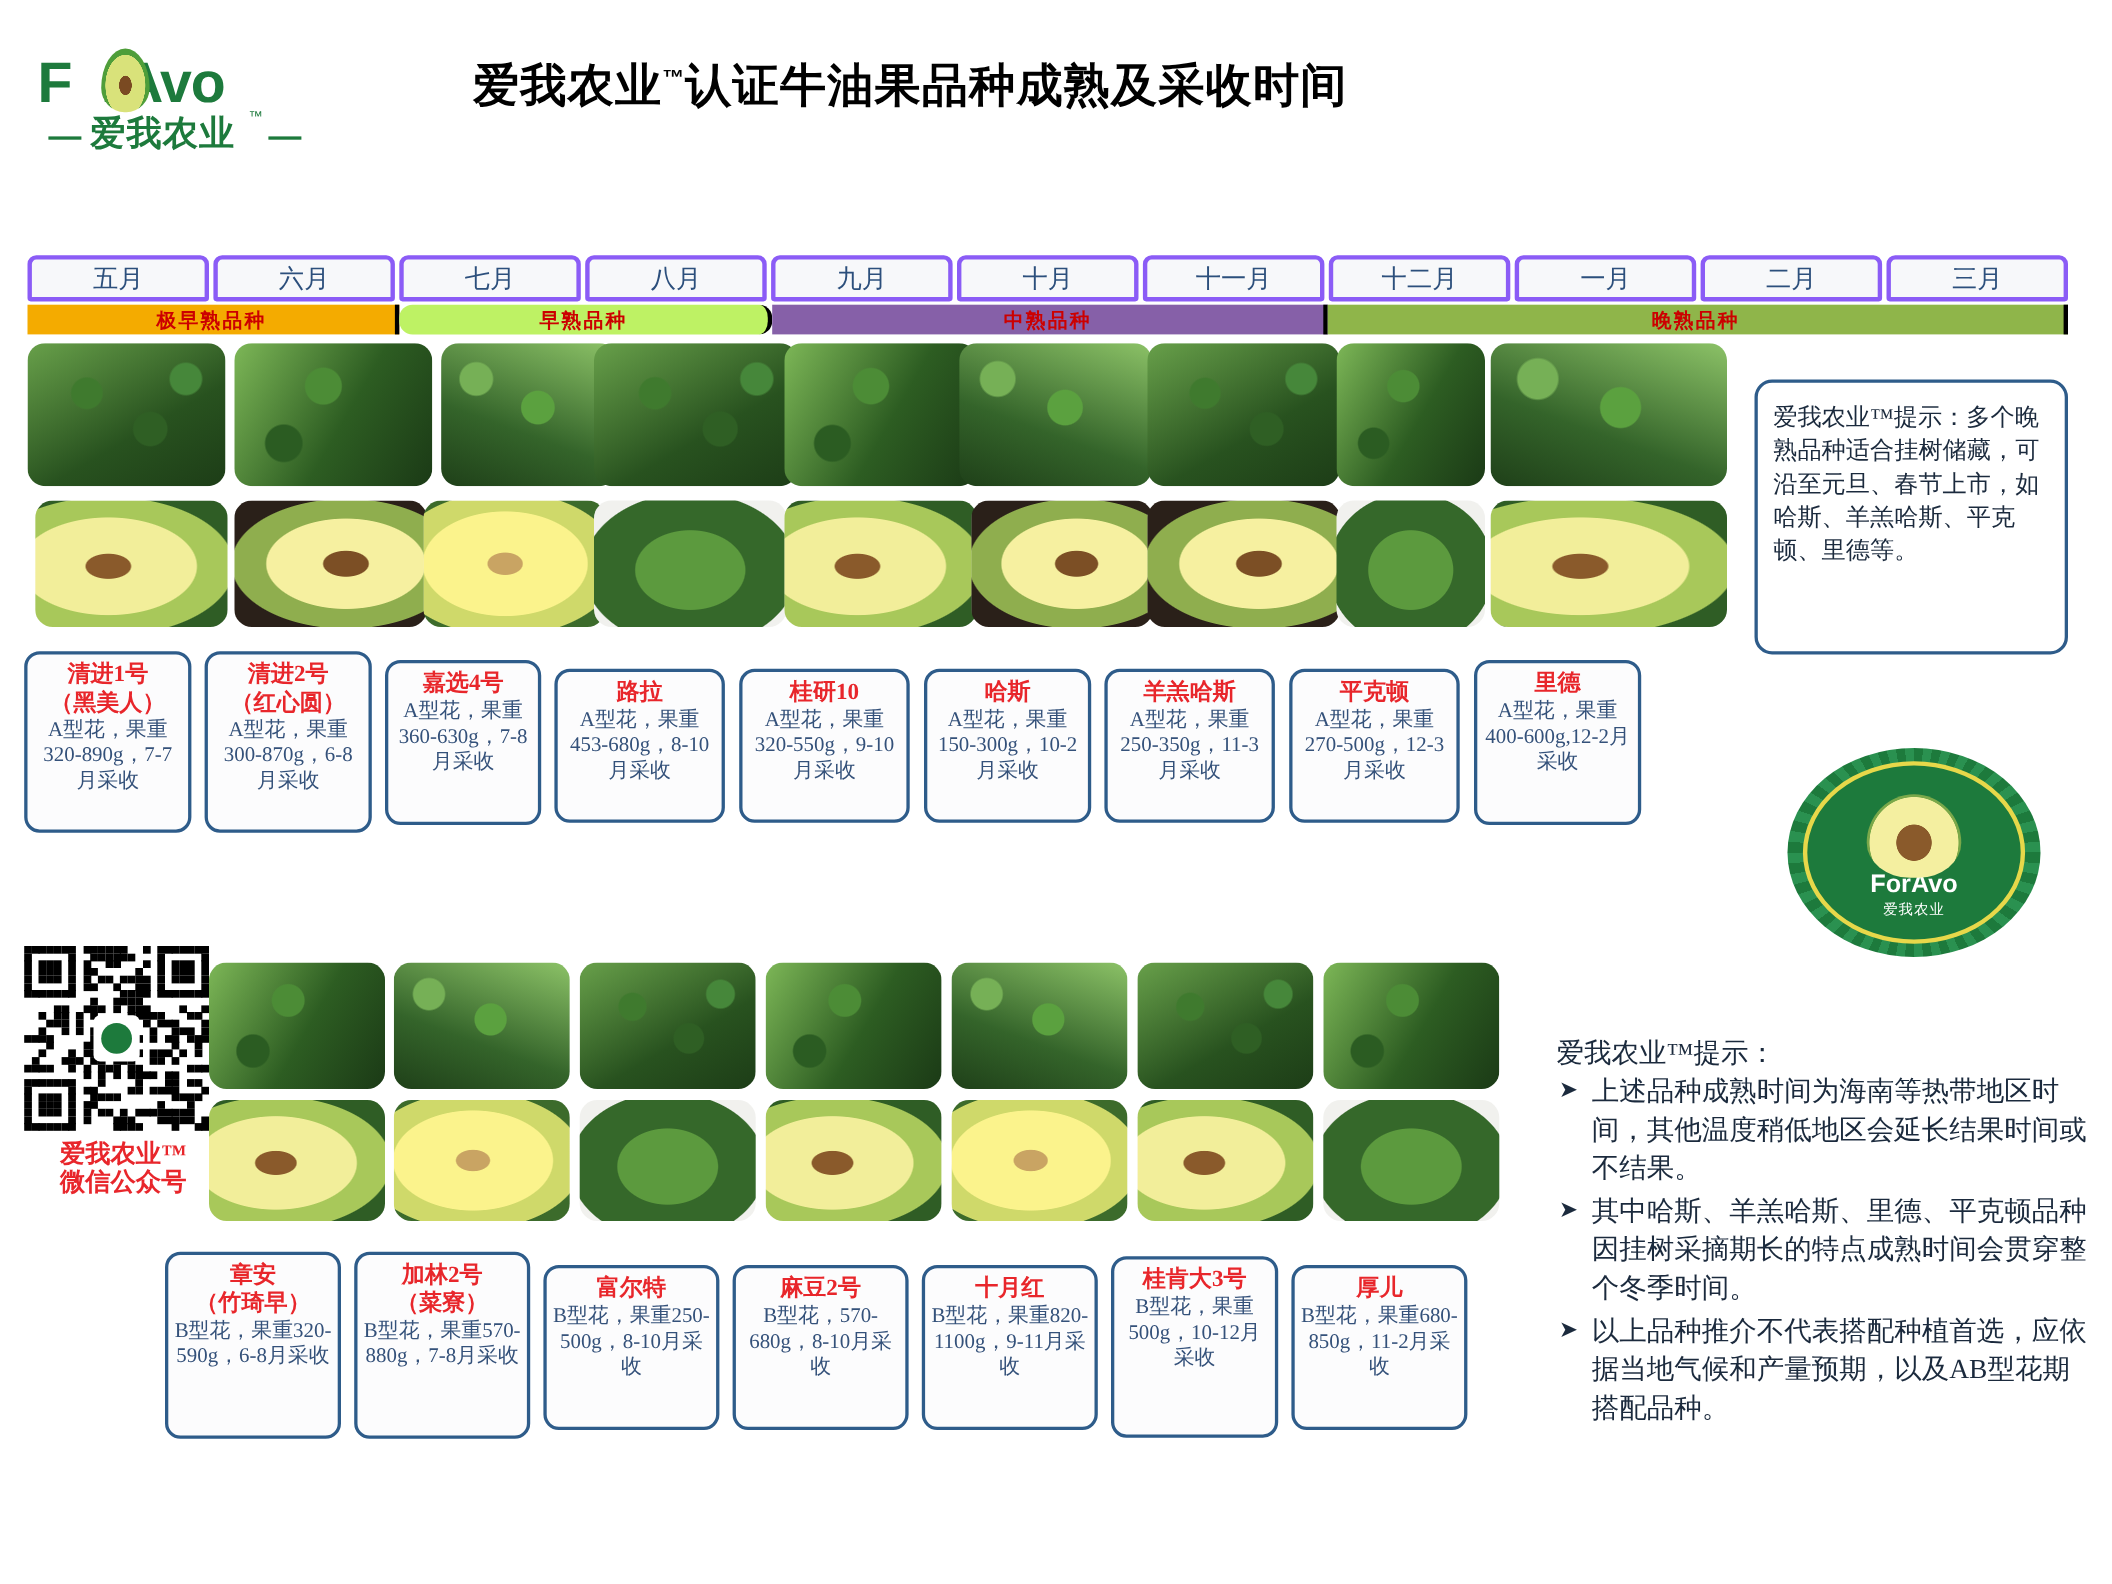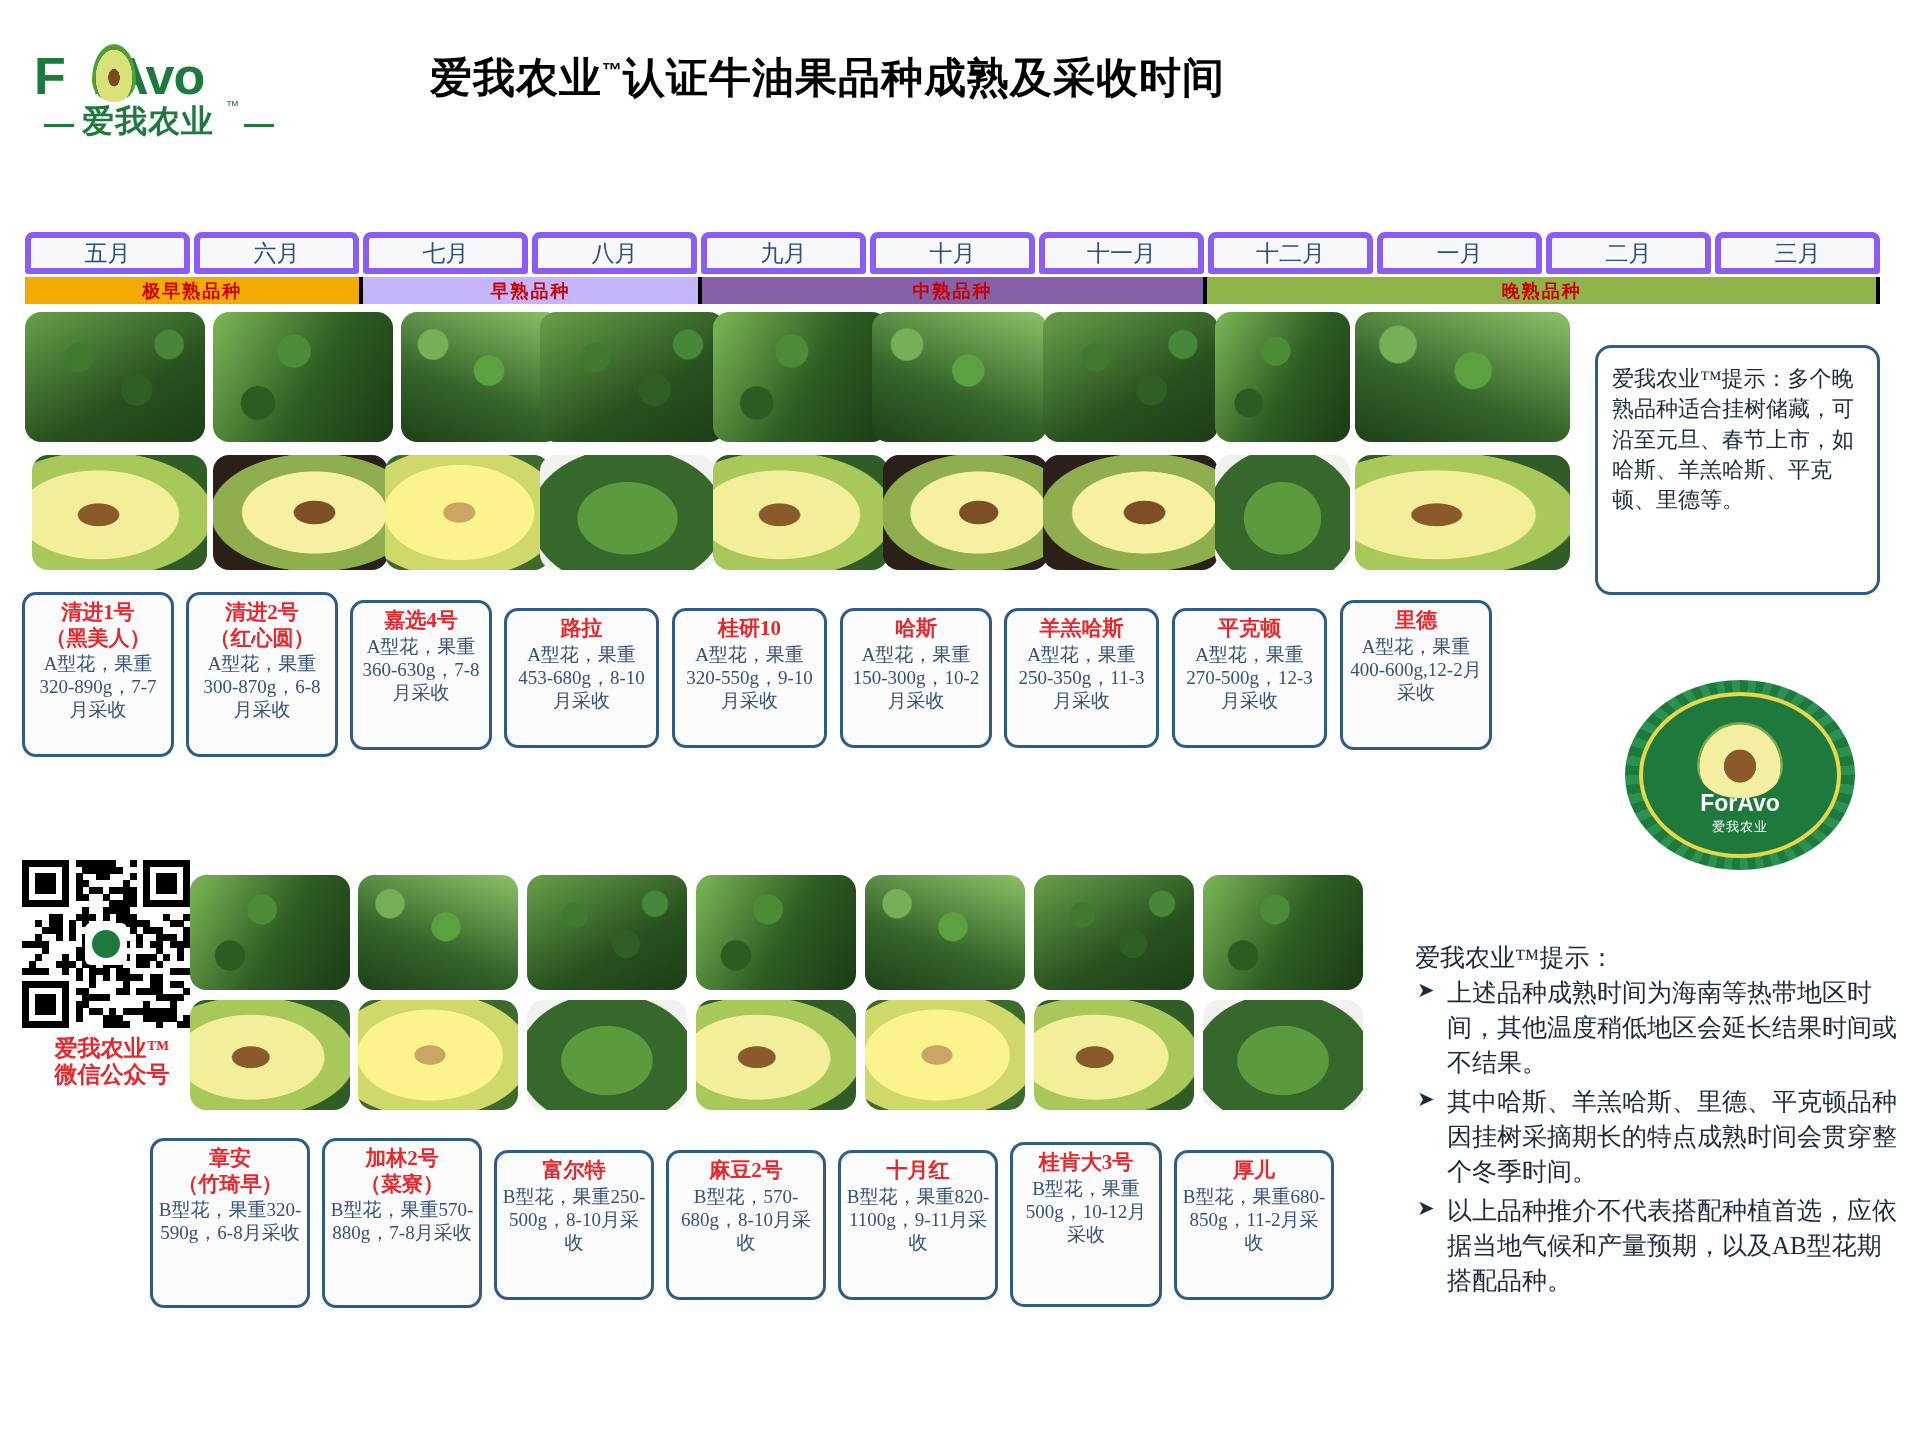--- a/index.html
+++ b/index.html
@@ -27,21 +27,21 @@
   .logo-rule-l { left:14px; } .logo-rule-r { left:214px; }
 
   #page-title { position:absolute; left:430px; top:50px; width:1100px;
       font-size:42px; font-weight:bold; color:#000; letter-spacing:1px;
       font-family:"Liberation Sans","DejaVu Sans",sans-serif; }
   .tm-sup { font-size:20px; vertical-align:super; }
 
   
   #month-row { position:absolute; left:25px; top:232px; width:1855px; height:42px; display:flex; gap:4px; }
   .month-cell {
-    flex:1; background:#f7f8fa; border:6px solid #8b5cf6; border-radius:8px 8px 3px 3px;
+    flex:1; background:#f7f8fa; border:4px solid #8b5cf6; border-radius:8px 8px 3px 3px;
     display:flex; align-items:center; justify-content:center;
     font-size:23px; color:#2c4f7c; font-family:"Liberation Serif","DejaVu Serif",serif;
   }
 
   
   #season-row { position:absolute; left:25px; top:277px; width:1855px; height:27px; display:flex; }
   .season-cell {
     display:flex; align-items:center; justify-content:center;
     font-size:18px; font-weight:bold; color:#cc0000; letter-spacing:2px;
     border-right:4px solid #000000;
@@ -166,21 +166,21 @@
     <div class="month-cell">九月</div>
     <div class="month-cell">十月</div>
     <div class="month-cell">十一月</div>
     <div class="month-cell">十二月</div>
     <div class="month-cell">一月</div>
     <div class="month-cell">二月</div>
     <div class="month-cell">三月</div>
   </div>
 <div id="season-row">
     <div class="season-cell" style="flex: 2 1 0%; background: rgb(244, 171, 0);">极早熟品种</div>
-    <div class="season-cell" style="flex: 2 1 0%; background: #c4b5fd;">早熟品种</div>
+    <div class="season-cell" style="flex: 2 1 0%; background: #bef264; border-radius: 12px;">早熟品种</div>
     <div class="season-cell" style="flex: 3 1 0%; background: rgb(134, 96, 168);">中熟品种</div>
     <div class="season-cell" style="flex: 4 1 0%; background: rgb(143, 181, 74);">晚熟品种</div>
   </div>
 
 <div class="photo tree-a" style="left:25px;  top:312px; width:180px; height:130px; position:absolute;"></div>
 <div class="photo tree-b" style="left:213px; top:312px; width:180px; height:130px; position:absolute;"></div>
 <div class="photo tree-c" style="left:401px; top:312px; width:160px; height:130px; position:absolute;"></div>
 <div class="photo tree-a" style="left:540px; top:312px; width:185px; height:130px; position:absolute;"></div>
 <div class="photo tree-b" style="left:713px; top:312px; width:175px; height:130px; position:absolute;"></div>
 <div class="photo tree-c" style="left:872px; top:312px; width:175px; height:130px; position:absolute;"></div>

